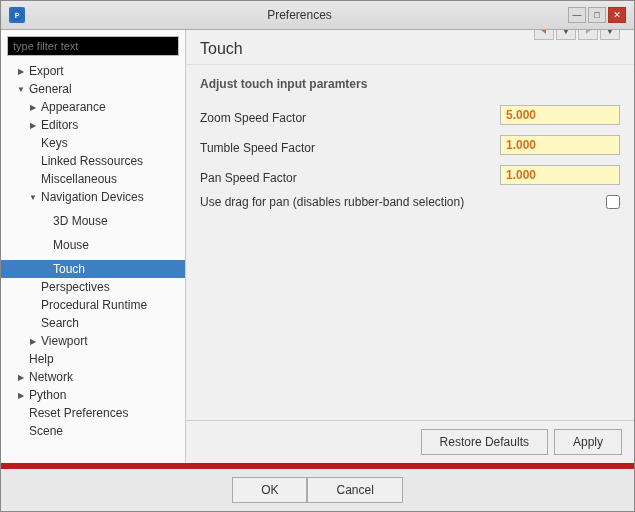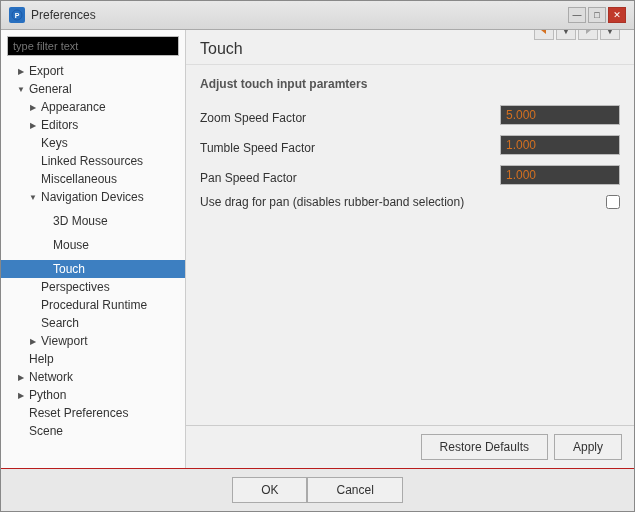--- a/index.html
+++ b/index.html
@@ -38,20 +38,21 @@
       border-radius: 2px;
       display: flex;
       align-items: center;
       justify-content: center;
       color: white;
       font-size: 9px;
       font-weight: bold;
     }
     .titlebar-title {
       flex: 1;
+      text-align: center;
       font-size: 12px;
       color: #333;
     }
     .titlebar-controls {
       display: flex;
       gap: 2px;
     }
     .titlebar-btn {
       width: 18px;
       height: 16px;
@@ -170,24 +171,25 @@
     }
     .form-label {
       flex: 1;
       color: #333;
       font-size: 12px;
     }
     .form-input {
       width: 120px;
       padding: 2px 5px;
       border: 1px solid #bbb;
-      background: #404040;
+      background: #fef9c3;
       font-size: 12px;
       color: #d47020;
       text-align: left;
+      font-weight: bold;
     }
     .form-checkbox {
       width: 14px;
       height: 14px;
       border: 1px solid #888;
       background: white;
       cursor: pointer;
     }
     .detail-footer {
       padding: 8px 12px;
@@ -199,21 +201,21 @@
     .footer-btn {
       padding: 5px 18px;
       background: #f0f0f0;
       border: 1px solid #aaa;
       cursor: pointer;
       font-size: 12px;
       color: #333;
     }
     .bottom-bar {
       background: #e8e8e8;
-      border-top: 1px solid #b91c1c;
+      border-top: 6px solid #b91c1c;
       padding: 8px;
       display: flex;
       justify-content: center;
     }
     .bottom-btn {
       padding: 5px 28px;
       background: #f0f0f0;
       border: 1px solid #aaa;
       cursor: pointer;
       font-size: 12px;

